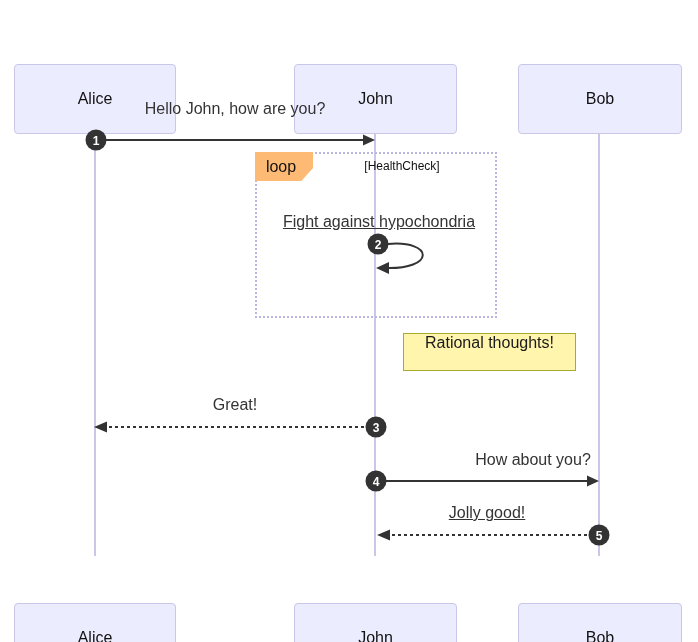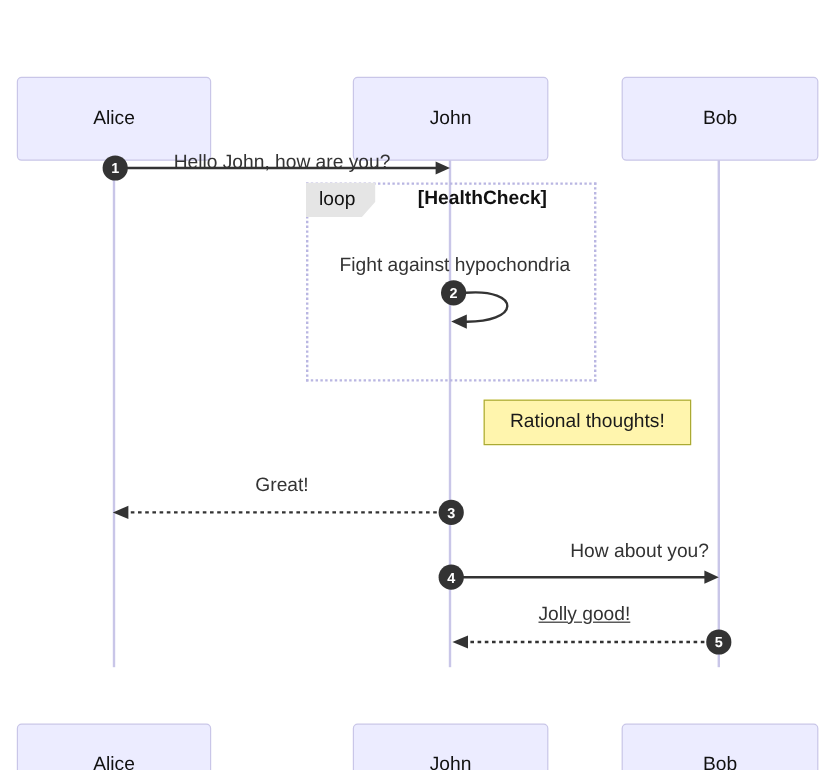--- a/index.html
+++ b/index.html
@@ -24,33 +24,33 @@
     background:#333333;color:#ffffff;transform:translate(-50%,-50%);
     display:flex;align-items:center;justify-content:center;
     font-size:12px;font-weight:bold;
   }
   .loop-box{
     position:absolute;left:255px;top:152px;width:242px;height:166px;
     box-sizing:border-box;border:2px dotted #B9B6E2;background:transparent;
   }
   .loop-label{
     position:absolute;left:255px;top:152px;width:58px;height:29px;
-    background:#e5e5e5;
+    background:#fdba74;
     clip-path:polygon(0 0,100% 0,100% 55%,80% 100%,0 100%);
     display:flex;align-items:center;justify-content:center;
     font-size:16px;color:#111111;padding-right:6px;box-sizing:border-box;
   }
   .loop-condition{
     position:absolute;transform:translate(-50%,-50%);white-space:nowrap;
-    font-size:16px;font-weight:bold;color:#111111;
+    font-size:12px;font-weight:normal;color:#111111;
   }
   .note-box{
     position:absolute;left:403px;top:333px;width:173px;height:38px;
     box-sizing:border-box;background:#FFF5AD;border:1px solid #AAAA33;
-    display:flex;align-items:center;justify-content:center;
+    display:flex;align-items:flex-start;justify-content:center;
     font-size:16px;color:#1a1a1a;
   }
 </style>
 </head>
 <body>
 
 <div class="canvas">
 
   <div class="lifeline" style="left:94px;"></div>
   <div class="lifeline" style="left:374px;"></div>
@@ -97,22 +97,22 @@
   <div class="loop-box"></div>
   <div class="loop-label">
     <span>loop</span>
   </div>
   <div class="loop-condition" style="left:402px;top:166px;">[HealthCheck]</div>
 
   <div class="note-box">
     <span>Rational thoughts!</span>
   </div>
 
-  <div class="msg-text" style="left:235px;top:136px;">Hello John, how are you?</div>
-  <div class="msg-text" style="left:379px;top:222px;">Fight against hypochondria</div>
+  <div class="msg-text" style="left:235px;top:109px;">Hello John, how are you?</div>
+  <div class="msg-text" style="left:379px;top:222px;text-decoration:underline;">Fight against hypochondria</div>
   <div class="msg-text" style="left:235px;top:405px;">Great!</div>
   <div class="msg-text" style="left:486px;top:460px;margin-left:47px;">How about you?</div>
   <div class="msg-text" style="left:487px;top:513px;text-decoration:underline;">Jolly good!</div>
 
   <div class="seq-badge" style="left:96px;top:140px;">1</div>
   <div class="seq-badge" style="left:378px;top:244px;">2</div>
   <div class="seq-badge" style="left:376px;top:427px;">3</div>
   <div class="seq-badge" style="left:376px;top:481px;">4</div>
   <div class="seq-badge" style="left:599px;top:535px;">5</div>
 

